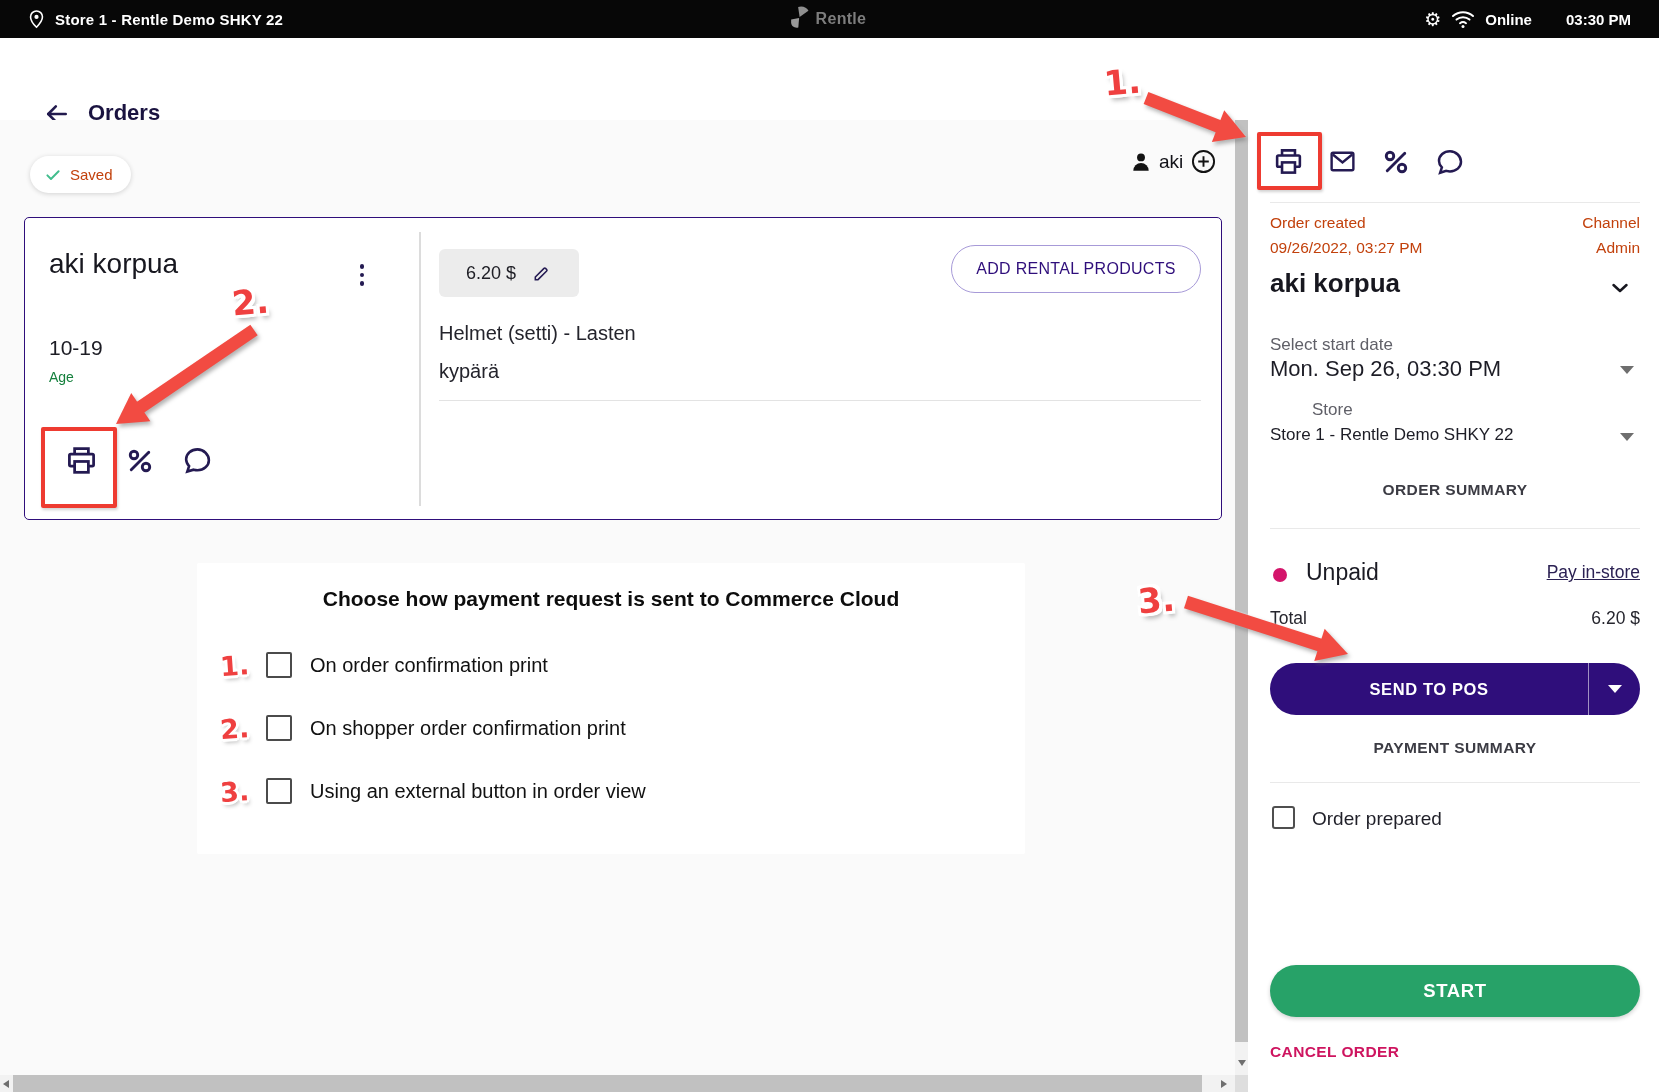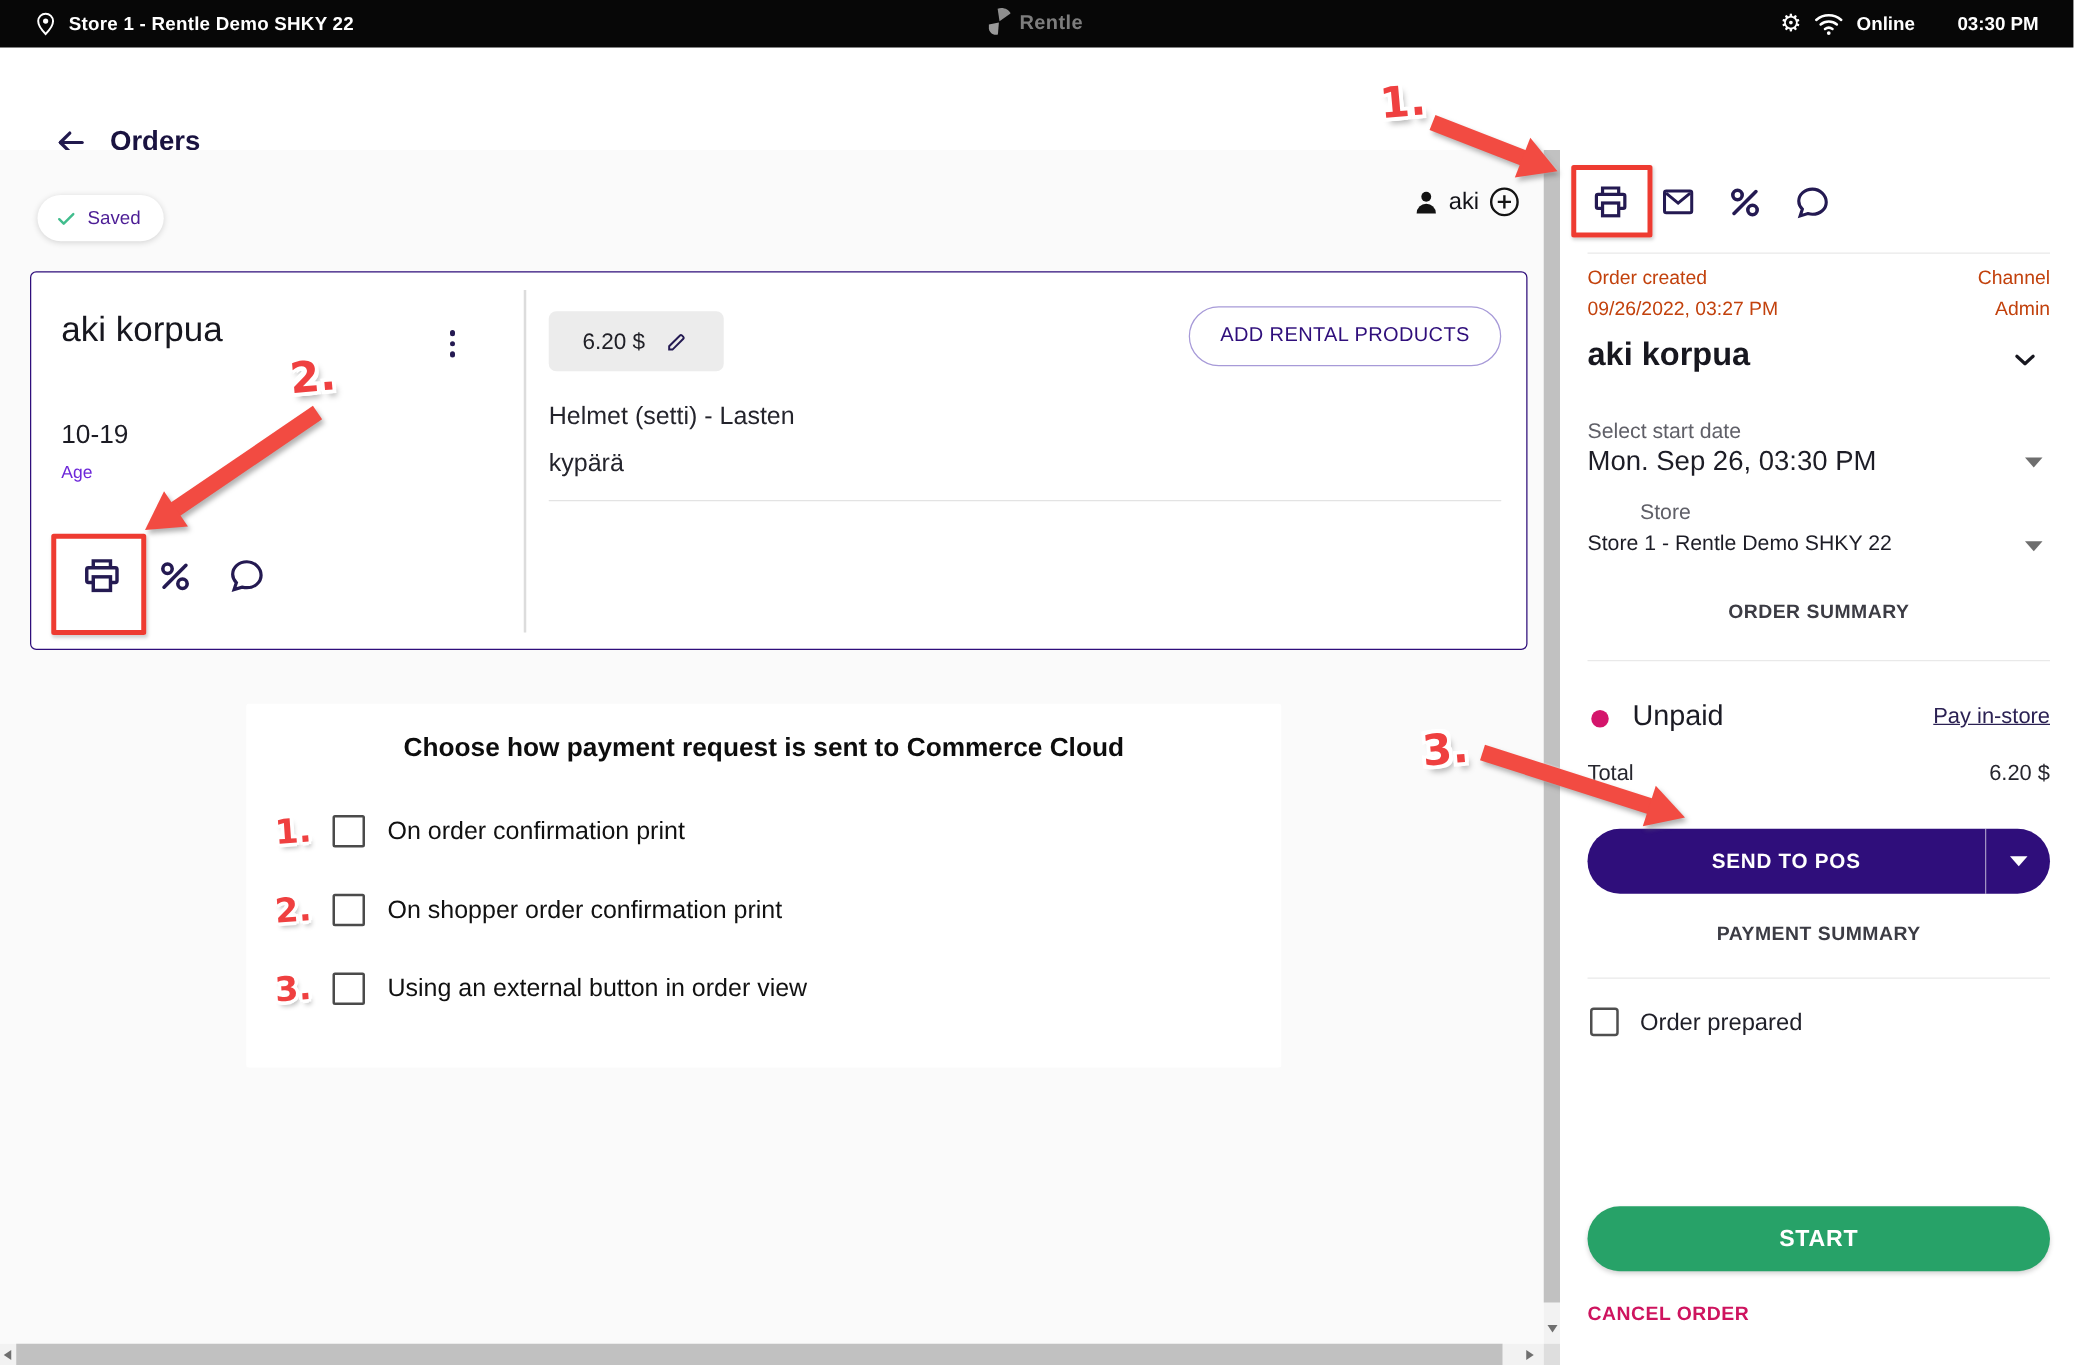--- a/index.html
+++ b/index.html
@@ -20,32 +20,32 @@
   
   .page-header { position:absolute; left:0; top:38px; width:1659px; height:82px; background:#fff; z-index:1; }
   .back-btn { position:absolute; left:43px; top:62px; width:30px; height:30px; cursor:pointer; }
   .page-title { position:absolute; left:88px; top:62px; font-size:22px; font-weight:700; color:#1a1340; }
 
   
   .content-bg { position:absolute; left:0; top:120px; width:1235px; height:955px; background:#fafafa; z-index:1; }
 
   .saved-chip { position:absolute; left:30px; top:156px; height:37px; padding:0 18px 0 14px; background:#fff; border-radius:19px;
     box-shadow:0 1px 5px rgba(0,0,0,.16); display:flex; align-items:center; gap:8px; z-index:2; }
-  .saved-chip span { font-size:15px; color:#4c1d95; }
+  .saved-chip span { font-size:15px; color:#c2410c; }
 
   .user-chip { position:absolute; left:1130px; top:148px; display:flex; align-items:center; gap:7px; z-index:2; cursor:pointer; }
   .user-chip .uname { font-size:19px; color:#121218; }
 
   
   .card { position:absolute; left:24px; top:217px; width:1198px; height:303px; background:#fff; border:1.6px solid #2f0e7b; border-radius:5px; z-index:2; }
   .card-name { position:absolute; left:24px; top:30px; font-size:28px; font-weight:500; color:#17171f; }
   .kebab { position:absolute; left:326px; top:42px; width:22px; height:30px; display:flex; flex-direction:column; align-items:center; justify-content:center; gap:4px; cursor:pointer; }
   .kebab i { width:4.5px; height:4.5px; border-radius:50%; background:#241a52; }
   .card-age { position:absolute; left:24px; top:118px; font-size:21px; color:#1c1c24; }
-  .card-age-label { position:absolute; left:24px; top:151px; font-size:14px; color:#6d28d9;text-align:center; }
+  .card-age-label { position:absolute; left:24px; top:151px; font-size:14px; color:#15803d;text-align:center; }
   .card-iconrow { position:absolute; left:40px; top:226px; display:flex; align-items:center; gap:27px; }
   .icon-btn { cursor:pointer; display:flex; align-items:center; justify-content:center; }
   .card-vdiv { position:absolute; left:394px; top:14px; width:1.5px; height:274px; background:#dcdcdc; }
   .price-chip { position:absolute; left:414px; top:31px; width:140px; height:48px; background:#ececec; border-radius:6px;
     display:flex; align-items:center; justify-content:center; gap:16px; cursor:pointer; }
   .price-chip span { font-size:18px; color:#202027; }
   .add-btn { position:absolute; left:926px; top:27px; width:250px; height:48px; border:1.6px solid #a79ad8; border-radius:24px;
     background:#fff; display:flex; align-items:center; justify-content:center; font-size:16px; font-weight:400; color:#2f0e7b; letter-spacing:.3px; cursor:pointer; }
   .prod1 { position:absolute; left:414px; top:104px; font-size:20px; color:#24242c; }
   .prod2 { position:absolute; left:414px; top:142px; font-size:20px; color:#24242c; }

